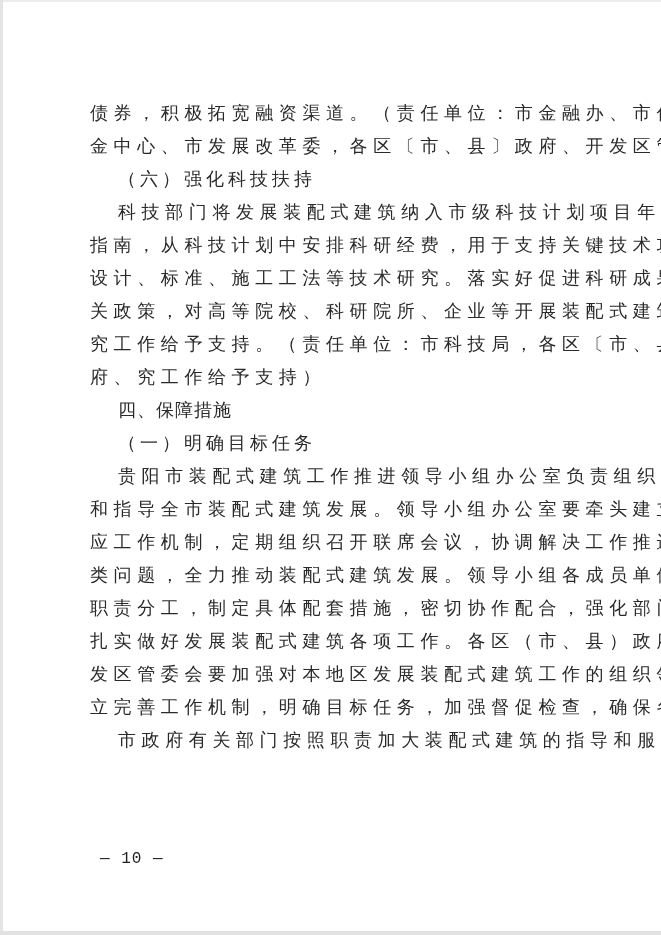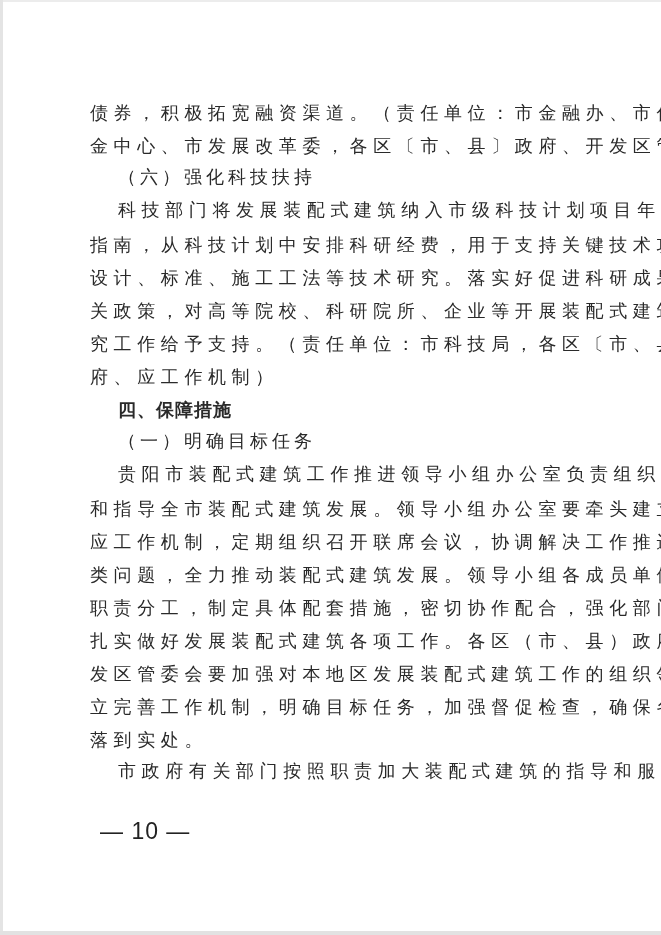--- a/index.html
+++ b/index.html
@@ -8,26 +8,26 @@
     font-family: "DejaVu Serif", "Liberation Serif", serif; color: #2a2a2a;
   }
   .frame-left { position: absolute; left: 0; top: 0; width: 3px; height: 935px; background: #e4e4e4; }
   .frame-top { position: absolute; left: 0; top: 0; width: 661px; height: 2px; background: #ececec; }
   .frame-bottom { position: absolute; left: 0; bottom: 0; width: 661px; height: 4px; background: #e2e2e2; }
   .page { position: absolute; left: 90px; top: 96px; width: 484px; }
   .line {
     height: 33px; line-height: 33px; font-size: 18px; white-space: nowrap;
     letter-spacing: 5.6px;
   }
-  .indent { padding-left: 28px; font-family: Liberation Mono, monospace; }
-  .h1 { font-family: "DejaVu Sans", "Liberation Sans", sans-serif; font-weight: bold; letter-spacing: 1px; font-size: 18px; }
+  .indent { padding-left: 28px; }
+  .h1 { font-family: "DejaVu Sans", "Liberation Sans", sans-serif; font-weight: normal; letter-spacing: 1px; font-size: 18px; }
   .h2 { letter-spacing: 4px; }
   .pagenum {
-    position: absolute; left: 100px; top: 818px; font-size: 23px;
-    font-family: Liberation Sans, sans-serif; color: #222; letter-spacing: 1px;
+    position: absolute; left: 100px; top: 850px; font-size: 16px;
+    font-family: Liberation Mono, monospace; color: #222; letter-spacing: 1px;
   }
 </style>
 </head>
 <body>
 
 <div class="frame-top"></div>
 <div class="frame-left"></div>
 <div class="frame-bottom"></div>
 
 <div class="page">
@@ -38,37 +38,36 @@
   </div>
 
   <div class="line indent h2">（六）强化科技扶持</div>
 
   <div>
     <div class="line indent">科技部门将发展装配式建筑纳入市级科技计划项目年度申报</div>
     <div class="line">指南，从科技计划中安排科研经费，用于支持关键技术攻关以及</div>
     <div class="line">设计、标准、施工工法等技术研究。落实好促进科研成果转化相</div>
     <div class="line">关政策，对高等院校、科研院所、企业等开展装配式建筑相关研</div>
     <div class="line">究工作给予支持。（责任单位：市科技局，各区〔市、县〕政</div>
-    <div class="line">府、应工作机制）</div>
+    <div class="line">府、究工作给予支持）</div>
   </div>
 
   <div class="line indent h1">四、保障措施</div>
 
   <div class="line indent h2">（一）明确目标任务</div>
 
   <div>
     <div class="line indent">贵阳市装配式建筑工作推进领导小组办公室负责组织、协调</div>
     <div class="line">和指导全市装配式建筑发展。领导小组办公室要牵头建立完善相</div>
     <div class="line">应工作机制，定期组织召开联席会议，协调解决工作推进中的各</div>
     <div class="line">类问题，全力推动装配式建筑发展。领导小组各成员单位要按照</div>
     <div class="line">职责分工，制定具体配套措施，密切协作配合，强化部门担当，</div>
     <div class="line">扎实做好发展装配式建筑各项工作。各区（市、县）政府、开</div>
     <div class="line">发区管委会要加强对本地区发展装配式建筑工作的组织领导，建</div>
     <div class="line">立完善工作机制，明确目标任务，加强督促检查，确保各项工作</div>
-    <div class="line">落到实处。</div>
   </div>
 
 
   <div>
     <div class="line indent">市政府有关部门按照职责加大装配式建筑的指导和服务力</div>
   </div>
 </div>
 
 <div class="pagenum">— 10 —</div>
 

